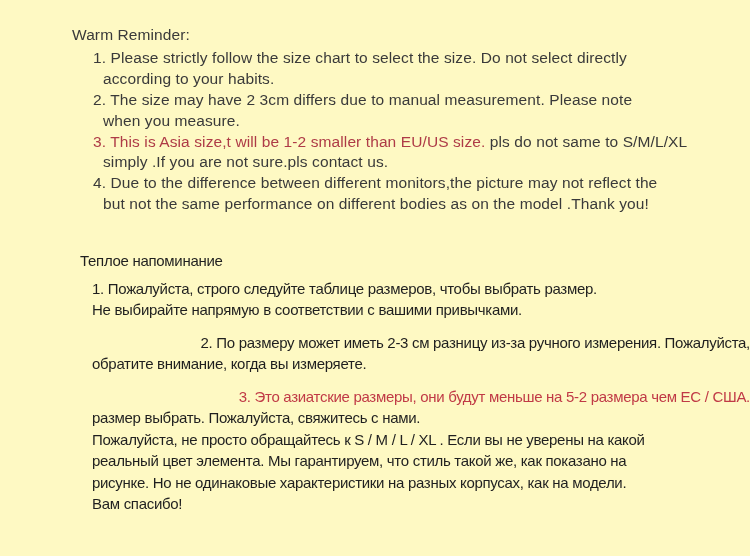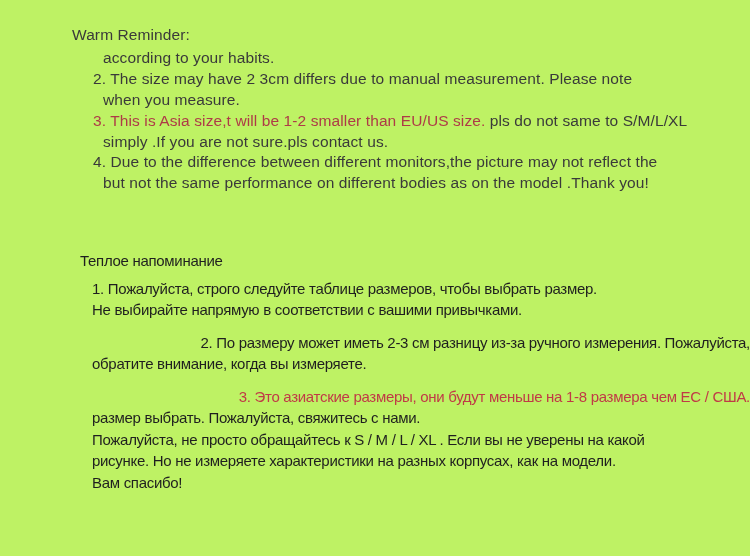--- a/index.html
+++ b/index.html
@@ -52,43 +52,45 @@
   .ru .line.item { padding-left: 12px; }
   .ru .line.cont { padding-left: 12px; }
   .ru .line.gap  { margin-top: 11px; text-align: right; }
   .en .red { color: var(--en-red, #ae3b47); }
   .ru .red { color: var(--ru-red, #c03a46); }
   .normal { color: inherit; }
 </style>
 </head>
 <body>
 
-<div class="canvas" style="background: #bef264;">
+<div class="canvas" style="background: #fef9c3;">
 
   <div class="section en">
     <div class="heading">Warm Reminder:</div>
     <div id="en-lines">
+        <div class="line item"><span class="normal">1. Please strictly follow the size chart to select the size. Do not select directly</span></div>
         <div class="line cont"><span class="normal">according to your habits.</span></div>
         <div class="line item"><span class="normal">2. The size may have 2 3cm differs due to manual measurement. Please note</span></div>
         <div class="line cont"><span class="normal">when you measure.</span></div>
         <div class="line item"><span class="red">3. This is Asia size,t will be 1-2 smaller than EU/US size. </span><span class="normal">pls do not same to S/M/L/XL</span></div>
         <div class="line cont"><span class="normal">simply .If you are not sure.pls contact us.</span></div>
         <div class="line item"><span class="normal">4. Due to the difference between different monitors,the picture may not reflect the</span></div>
         <div class="line cont"><span class="normal">but not the same performance on different bodies as on the model .Thank you!</span></div>
       </div>
   </div>
 
   <div class="section ru">
     <div class="heading">Теплое напоминание</div>
     <div id="ru-lines">
         <div class="line item"><span class="normal">1. Пожалуйста, строго следуйте таблице размеров, чтобы выбрать размер.</span></div>
         <div class="line cont"><span class="normal">Не выбирайте напрямую в соответствии с вашими привычками.</span></div>
         <div class="line item gap"><span class="normal">2. По размеру может иметь 2-3 см разницу из-за ручного измерения. Пожалуйста,</span></div>
         <div class="line cont"><span class="normal">обратите внимание, когда вы измеряете.</span></div>
-        <div class="line item gap"><span class="red">3. Это азиатские размеры, они будут меньше на 1-8 размера чем ЕС / США.</span></div>
+        <div class="line item gap"><span class="red">3. Это азиатские размеры, они будут меньше на 5-2 размера чем ЕС / США.</span></div>
         <div class="line cont"><span class="normal">размер выбрать. Пожалуйста, свяжитесь с нами.</span></div>
         <div class="line cont"><span class="normal">Пожалуйста, не просто обращайтесь к S / M / L / XL . Если вы не уверены на какой</span></div>
-        <div class="line cont"><span class="normal">рисунке. Но не измеряете характеристики на разных корпусах, как на модели.</span></div>
+        <div class="line cont"><span class="normal">реальный цвет элемента. Мы гарантируем, что стиль такой же, как показано на</span></div>
+        <div class="line cont"><span class="normal">рисунке. Но не одинаковые характеристики на разных корпусах, как на модели.</span></div>
         <div class="line cont"><span class="normal">Вам спасибо!</span></div>
       </div>
   </div>
 
 </div>
 
 </body></html>

